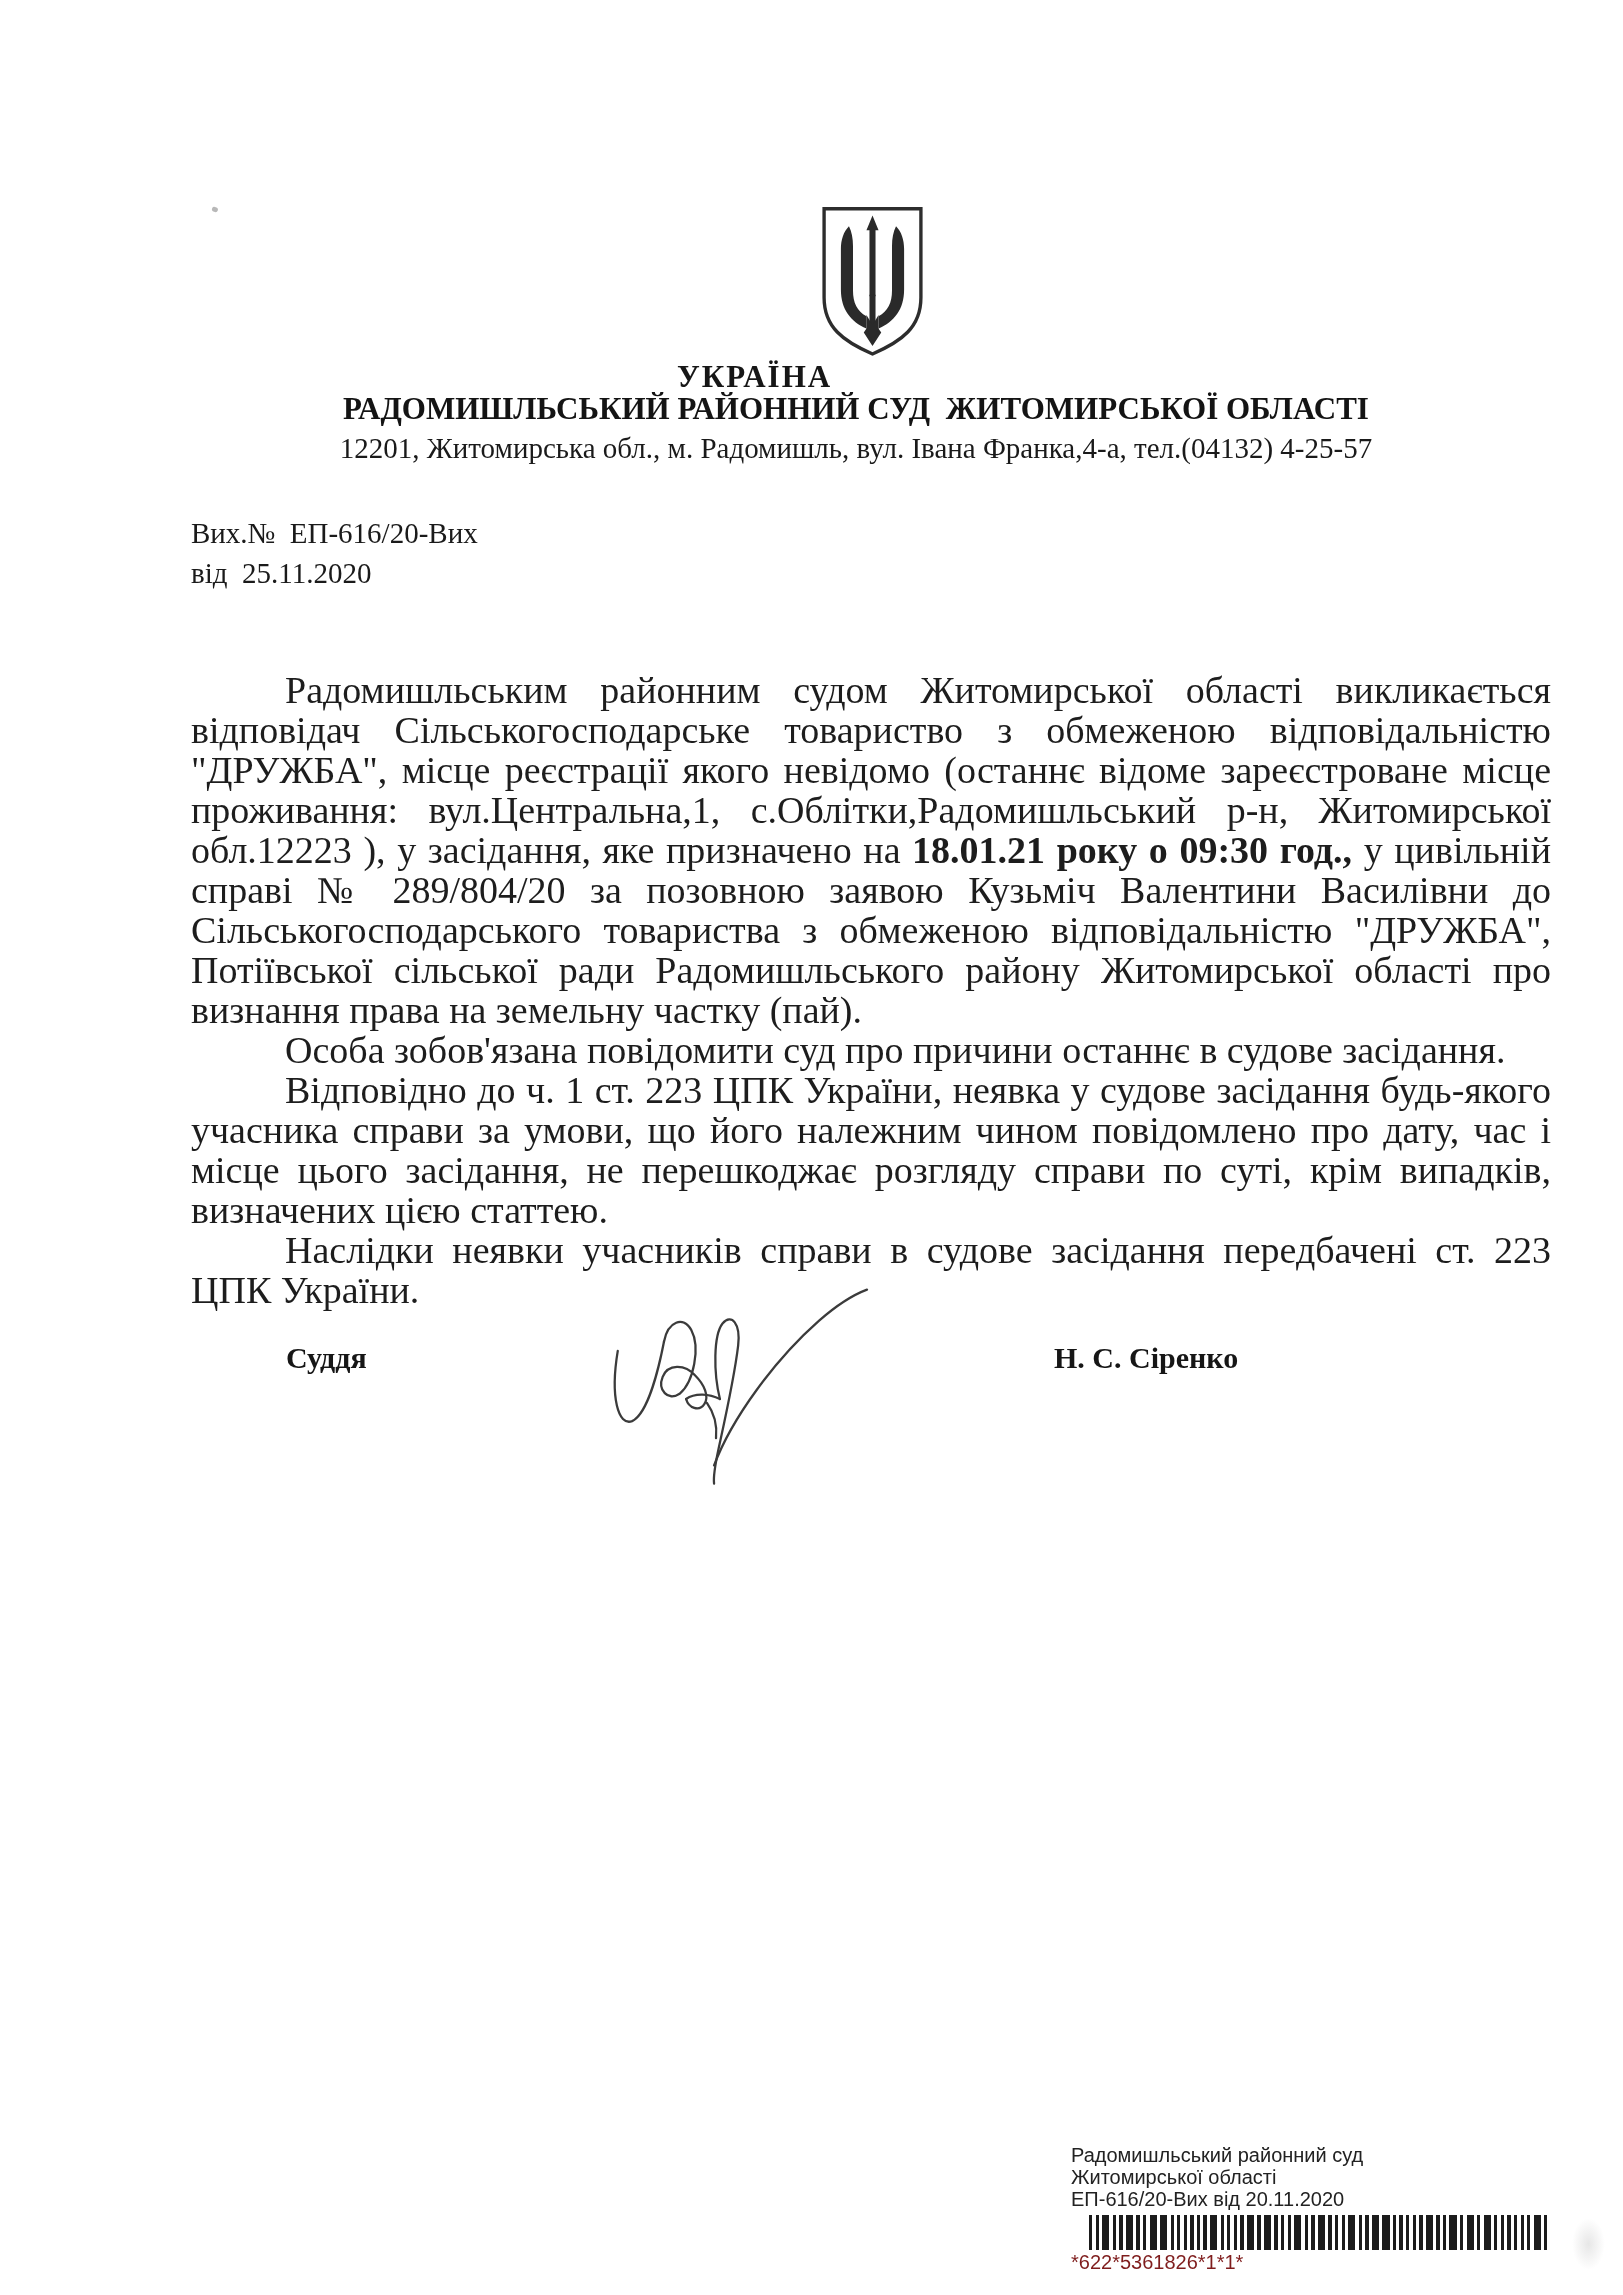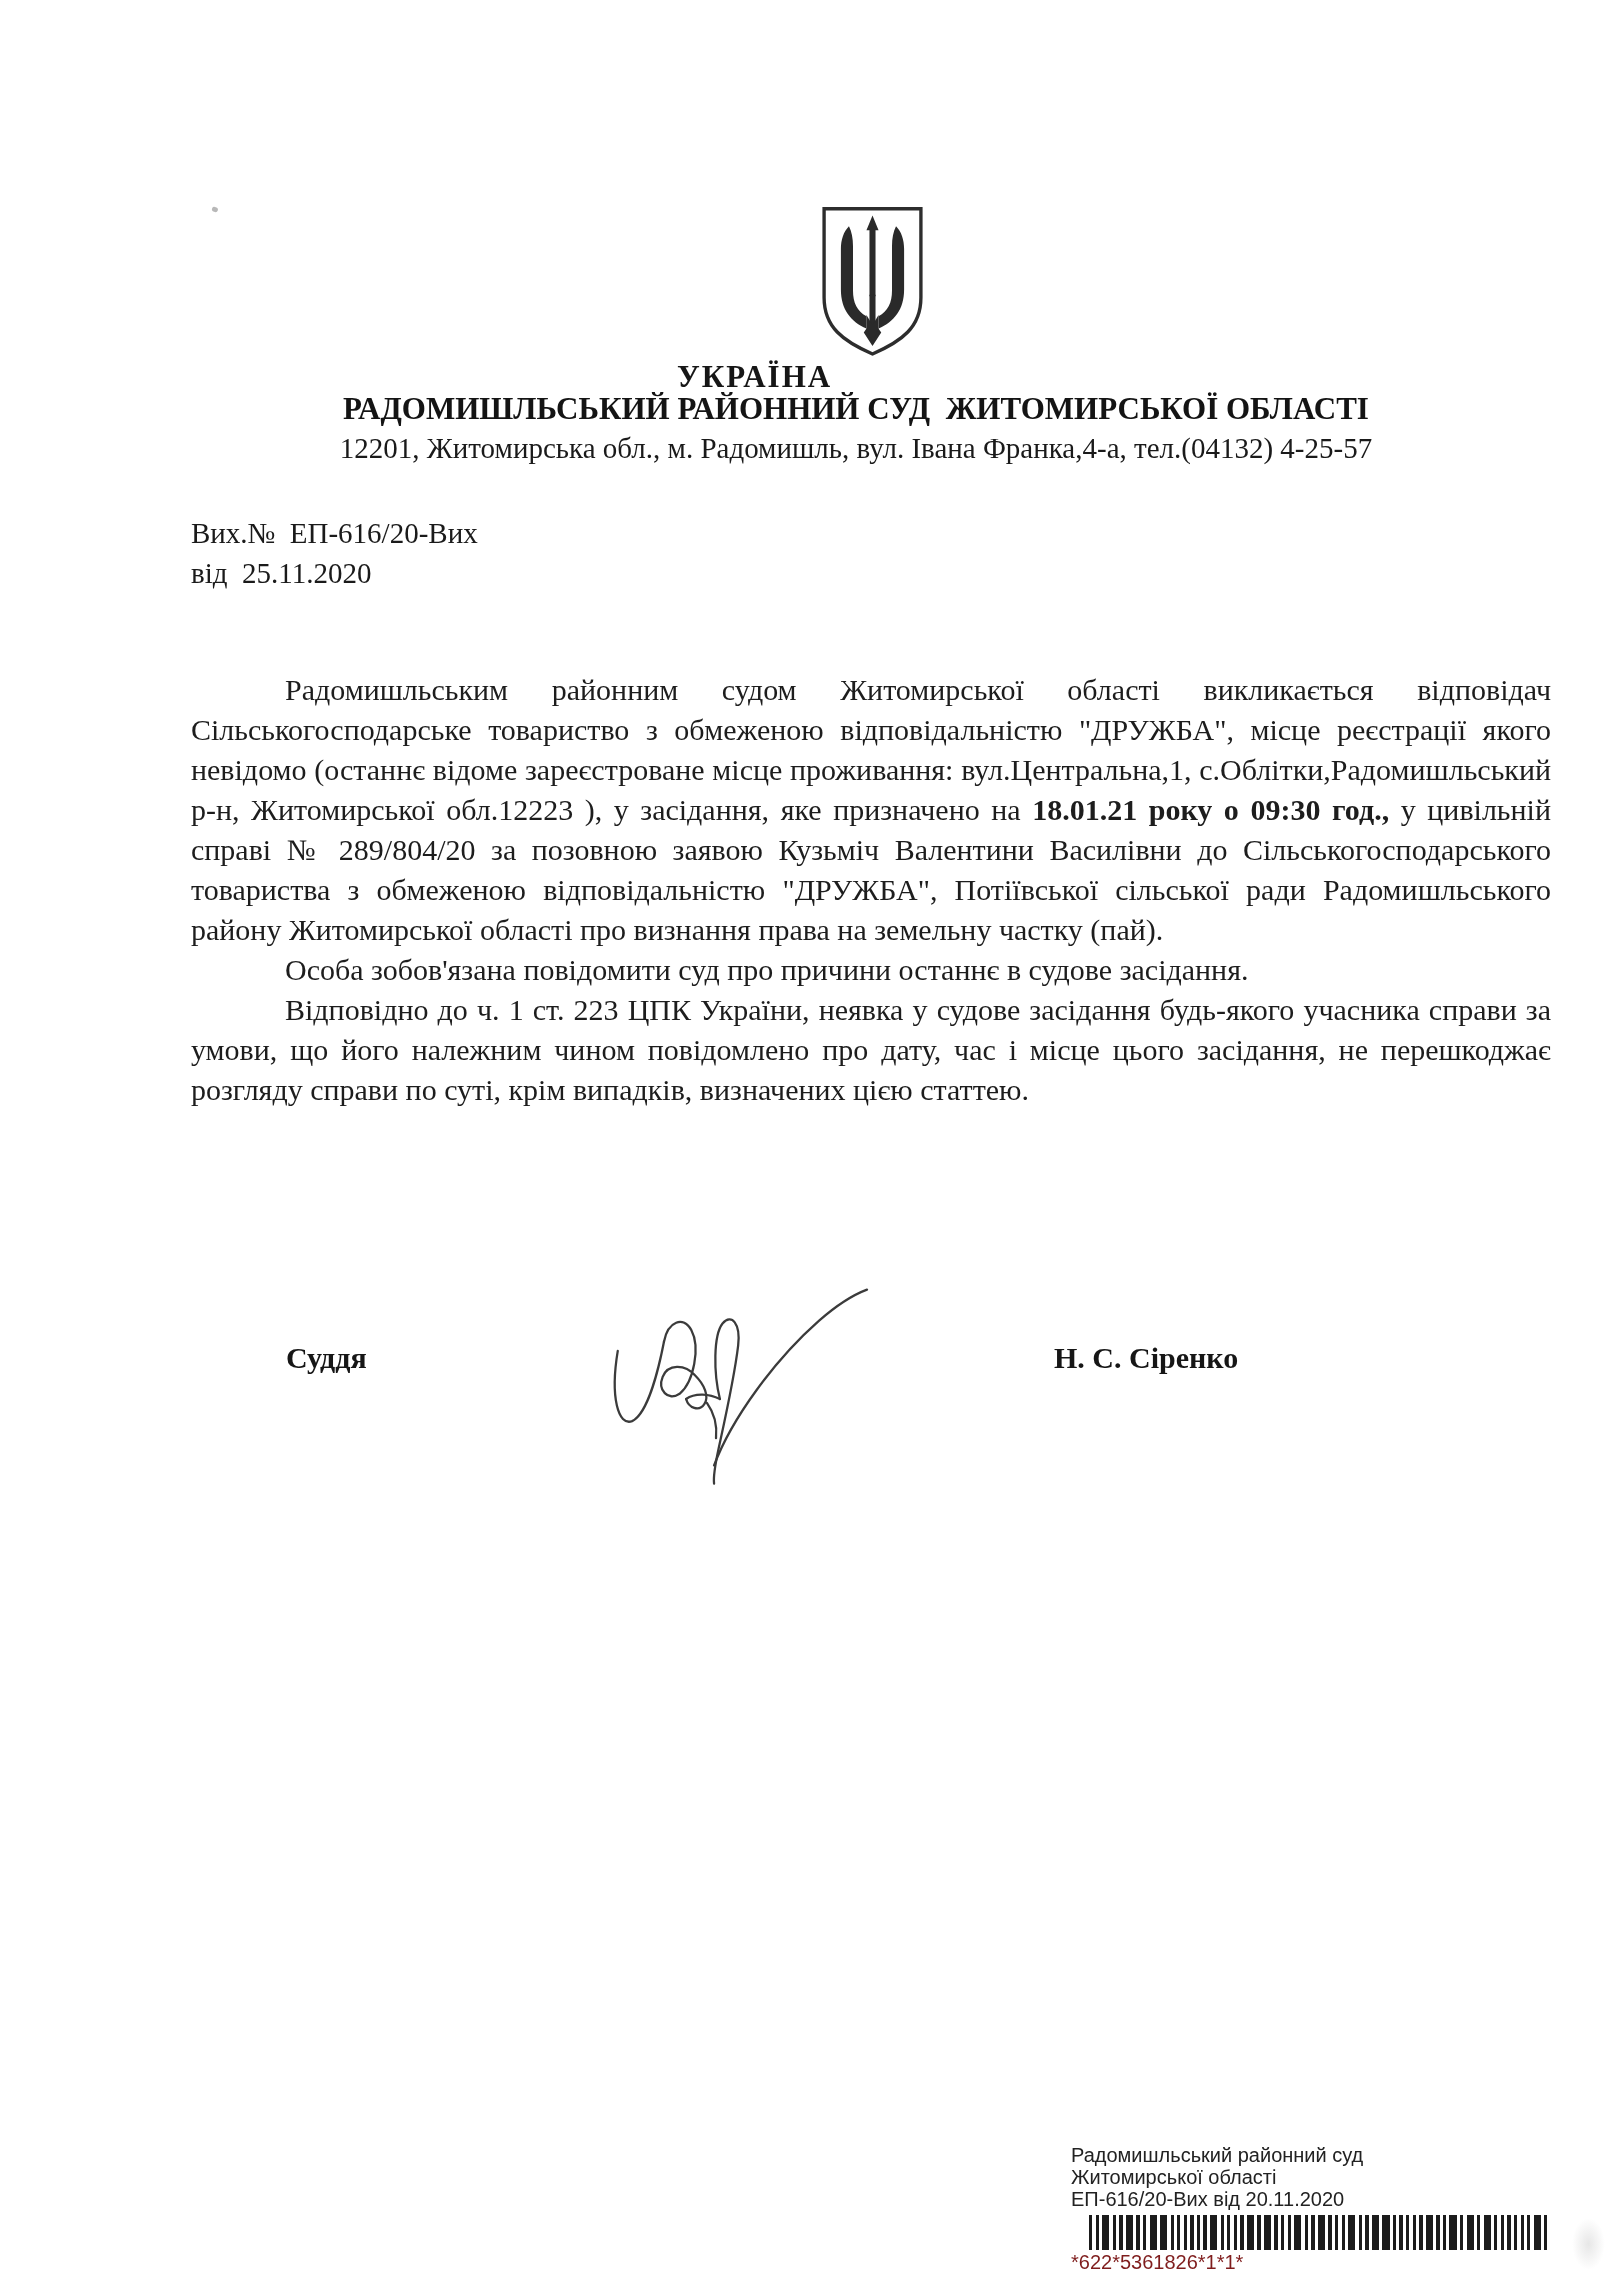--- a/index.html
+++ b/index.html
@@ -42,21 +42,21 @@
     position: absolute; left: 191px; top: 517px;
     font-size: 29px; white-space: pre; color: #1a1a1a; text-align: center;
   }
   .ref-date {
     position: absolute; left: 191px; top: 557px;
     font-size: 29px; white-space: pre; color: #1a1a1a;
   }
 
   .body-text {
     position: absolute; left: 191px; top: 670px; width: 1360px;
-    font-size: 30px; line-height: 40px; text-align: justify;
+    font-size: 38px; line-height: 40px; text-align: justify;
     color: #1d1d1d;
   }
   .body-text p { margin: 0; text-indent: 94px; }
   .body-text b { font-weight: bold; }
 
   .sig-role {
     position: absolute; left: 286px; top: 1341px;
     font-weight: bold; font-size: 30px; color: #161616;
   }
   .sig-name {
@@ -112,20 +112,21 @@
   <div class="court-name">РАДОМИШЛЬСЬКИЙ РАЙОННИЙ СУД  ЖИТОМИРСЬКОЇ ОБЛАСТІ</div>
   <div class="court-address">12201, Житомирська обл., м. Радомишль, вул. Івана Франка,4-а, тел.(04132) 4-25-57</div>
 
   <div class="ref-number">Вих.№  ЕП-616/20-Вих</div>
   <div class="ref-date">від  25.11.2020</div>
 
   <div class="body-text" id="bodyText">
       <p><span>Радомишльським районним судом Житомирської області викликається відповідач Сільськогосподарське товариство з обмеженою відповідальністю "ДРУЖБА", місце реєстрації якого невідомо (останнє відоме зареєстроване місце проживання: вул.Центральна,1, с.Облітки,Радомишльський р-н, Житомирської обл.12223 ), у засідання, яке призначено на </span><b>18.01.21 року о 09:30 год.,</b><span> у цивільній справі № 289/804/20 за позовною заявою Кузьміч Валентини Василівни до Сільськогосподарського товариства з обмеженою відповідальністю "ДРУЖБА", Потіївської сільської ради Радомишльського району Житомирської області про визнання права на земельну частку (пай).</span></p>
       <p><span>Особа зобов'язана повідомити суд про причини останнє в судове засідання.</span></p>
       <p><span>Відповідно до ч. 1 ст. 223 ЦПК України, неявка у судове засідання будь-якого учасника справи за умови, що його належним чином повідомлено про дату, час і місце цього засідання, не перешкоджає розгляду справи по суті, крім випадків, визначених цією статтею.</span></p>
+      <p><span>Наслідки неявки учасників справи в судове засідання передбачені ст. 223 ЦПК України.</span></p>
     </div>
 
   <div class="sig-role">Суддя</div>
   <div class="sig-name">Н. С. Сіренко</div>
 
   <svg class="signature-svg" xmlns="http://www.w3.org/2000/svg" viewBox="0 0 2495 3527" width="1624" height="2295">
     <g fill="none" stroke="#3b3b3b" stroke-width="3.5" stroke-linecap="round" stroke-linejoin="round">
       <path d="M949 2076 C937 2148 950 2192 971 2184 C996 2172 1013 2098 1020 2062"></path>
       <path d="M1020 2062 C1026 2030 1050 2022 1062 2044 C1076 2070 1066 2124 1044 2142 C1026 2154 1010 2136 1018 2116 C1026 2096 1052 2096 1068 2114 C1082 2128 1090 2146 1082 2158 C1074 2170 1058 2164 1054 2150"></path>
       <path d="M1054 2150 C1068 2140 1090 2142 1106 2150"></path>

